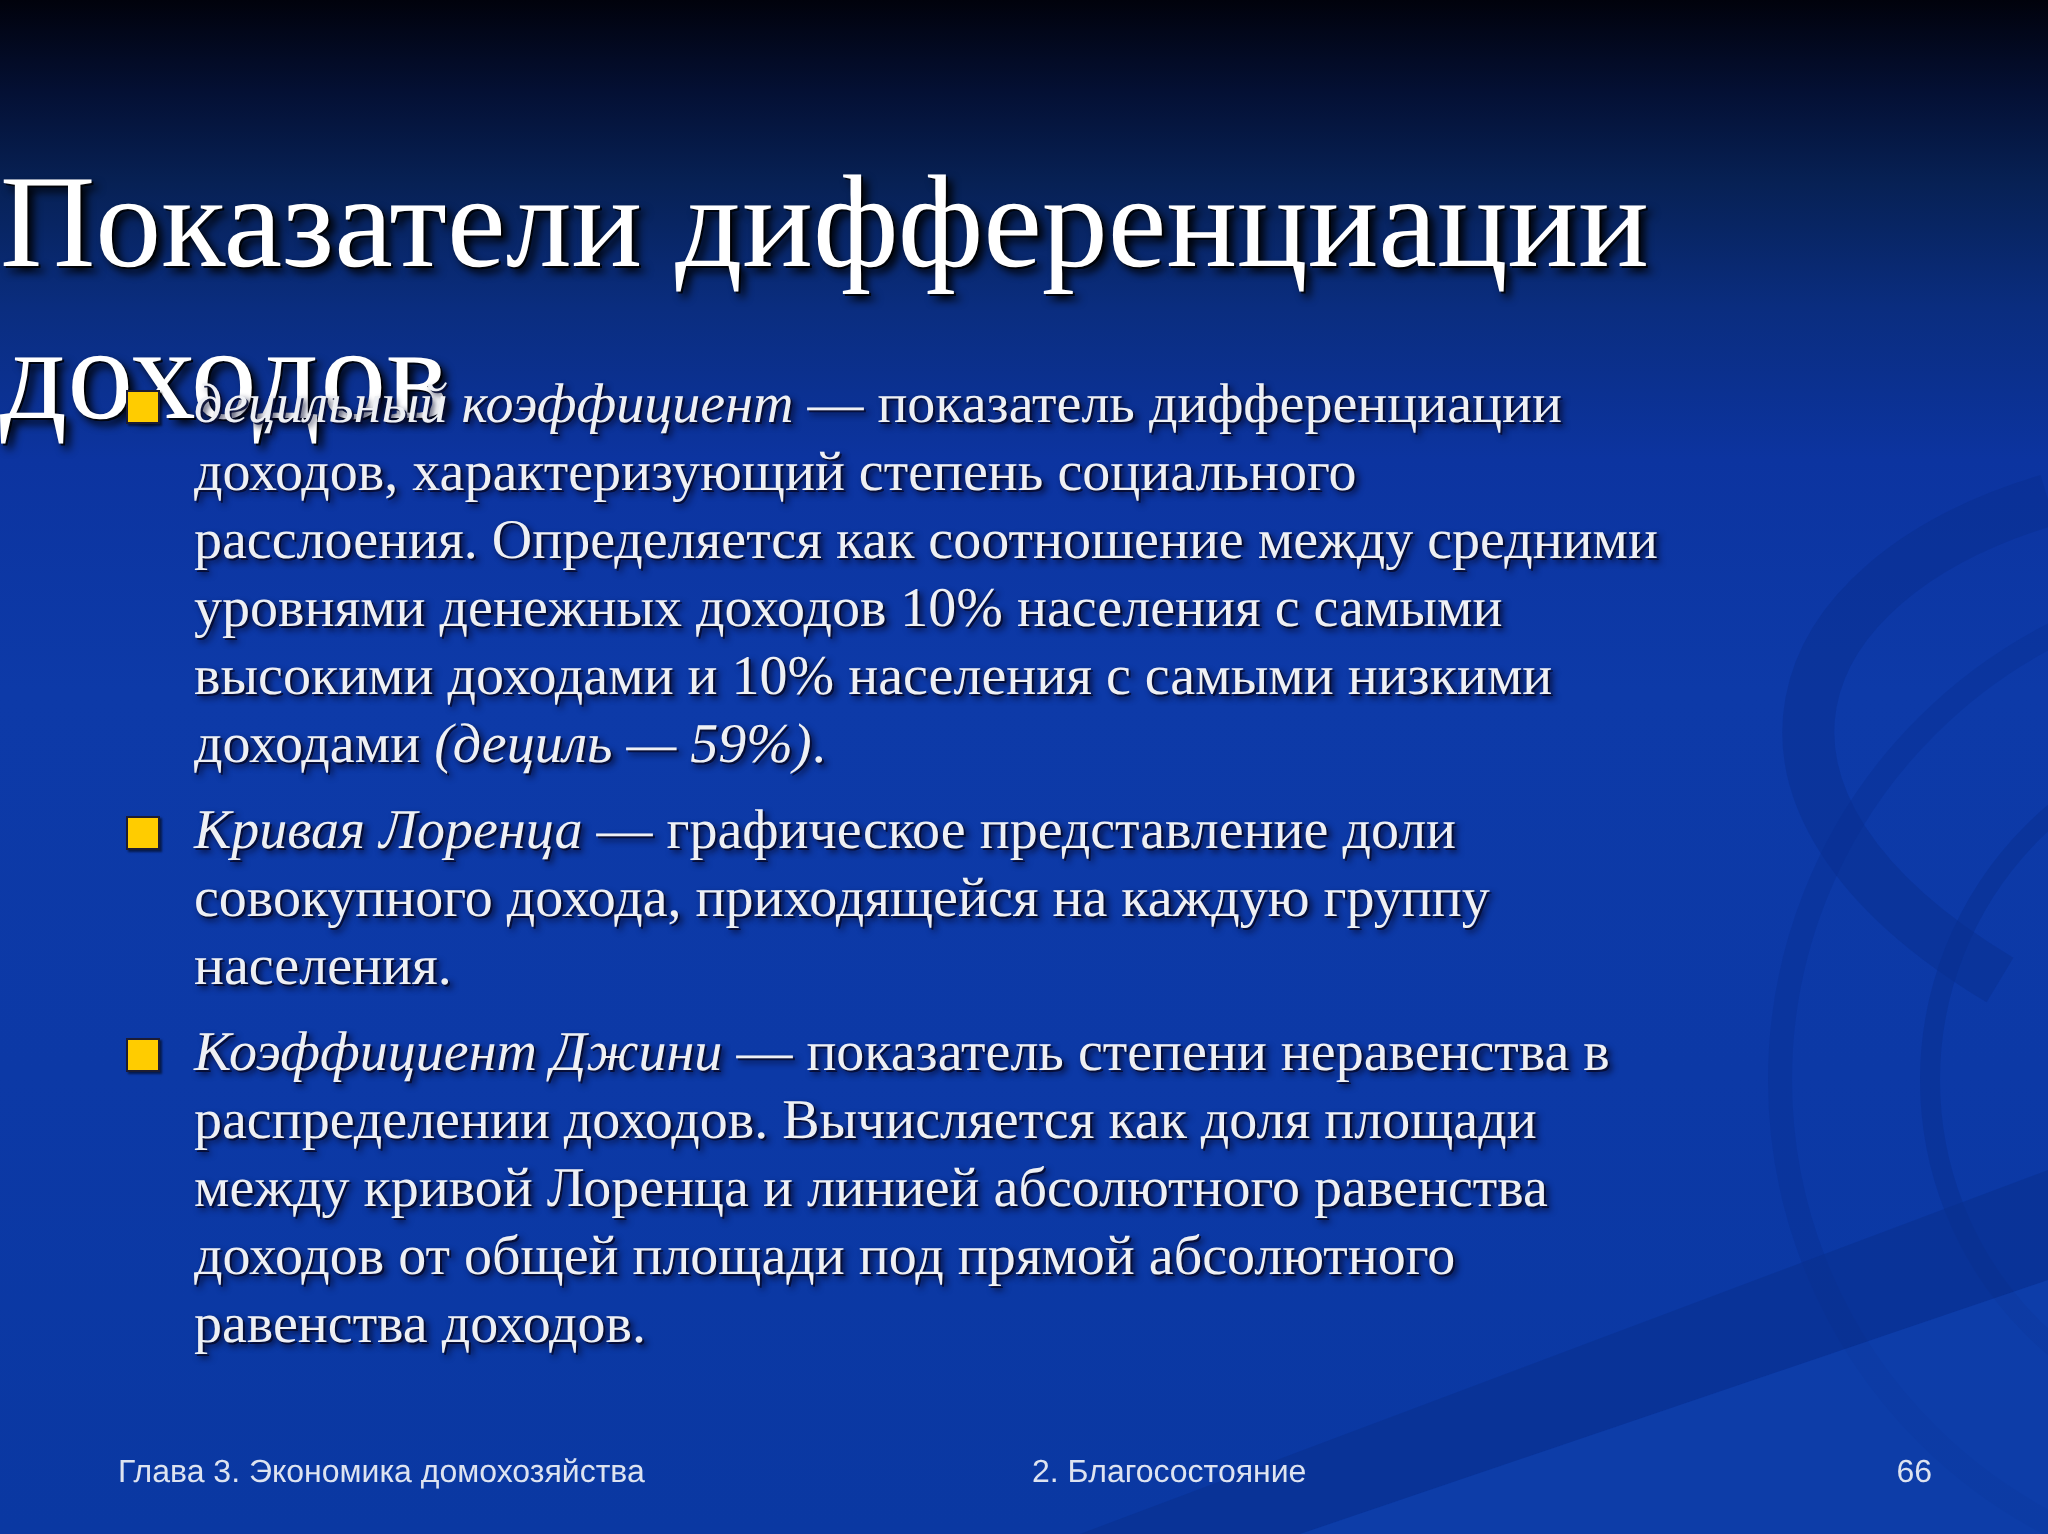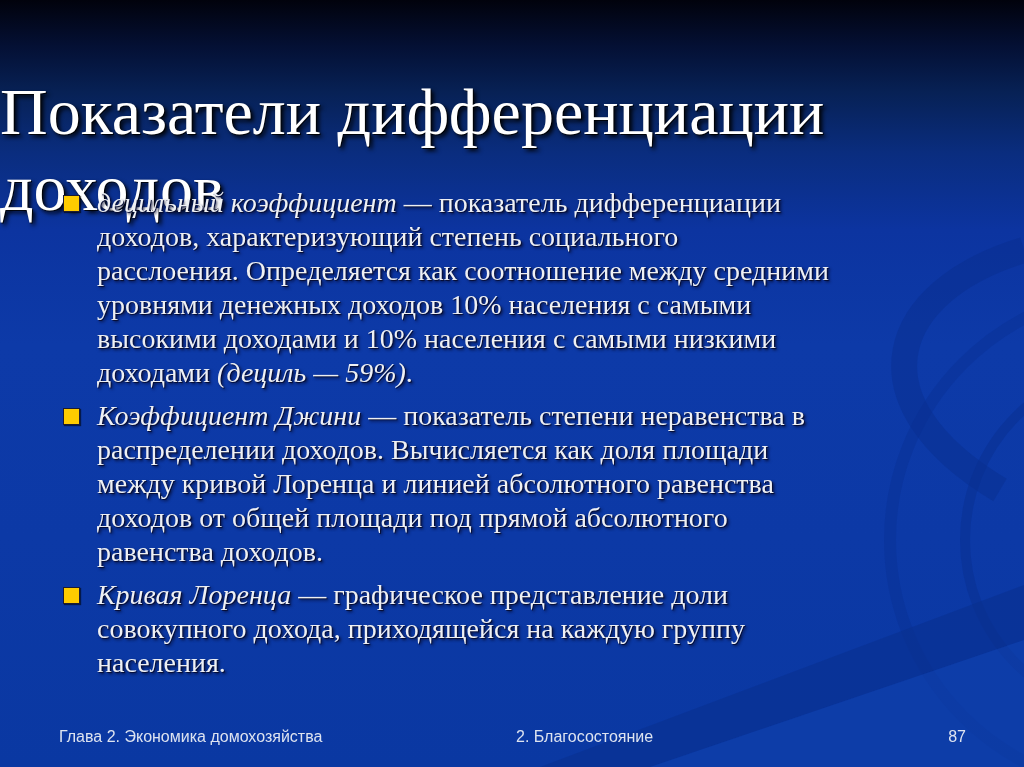--- a/index.html
+++ b/index.html
@@ -99,29 +99,29 @@
 
   <h1 class="slide-title">Показатели дифференциации доходов</h1>
 
   <ul class="content" id="bullet-list">
       <li class="bullet-item"><span class="bullet-marker"></span><span class="bullet-text"><span class="seg-italic">децильный коэффициент</span><span class="seg-normal"> — показатель дифференциации
 доходов, характеризующий степень социального
 расслоения. Определяется как соотношение между средними
 уровнями денежных доходов 10% населения с самыми
 высокими доходами и 10% населения с самыми низкими
 доходами </span><span class="seg-italic">(дециль — 59%)</span><span class="seg-normal">.</span></span></li>
+      <li class="bullet-item"><span class="bullet-marker"></span><span class="bullet-text"><span class="seg-italic">Кривая Лоренца</span><span class="seg-normal"> — графическое представление доли
+совокупного дохода, приходящейся на каждую группу
+населения.</span></span></li>
       <li class="bullet-item"><span class="bullet-marker"></span><span class="bullet-text"><span class="seg-italic">Коэффициент Джини</span><span class="seg-normal"> — показатель степени неравенства в
 распределении доходов. Вычисляется как доля площади
 между кривой Лоренца и линией абсолютного равенства
 доходов от общей площади под прямой абсолютного
 равенства доходов.</span></span></li>
-      <li class="bullet-item"><span class="bullet-marker"></span><span class="bullet-text"><span class="seg-italic">Кривая Лоренца</span><span class="seg-normal"> — графическое представление доли
-совокупного дохода, приходящейся на каждую группу
-населения.</span></span></li>
     </ul>
 
   <div class="footer">
-    <span class="footer-chapter">Глава 2. Экономика домохозяйства</span>
+    <span class="footer-chapter">Глава 3. Экономика домохозяйства</span>
     <span class="footer-section">2. Благосостояние</span>
-    <span class="footer-page">87</span>
+    <span class="footer-page">66</span>
   </div>
 
 </div>
 
 </body></html>

